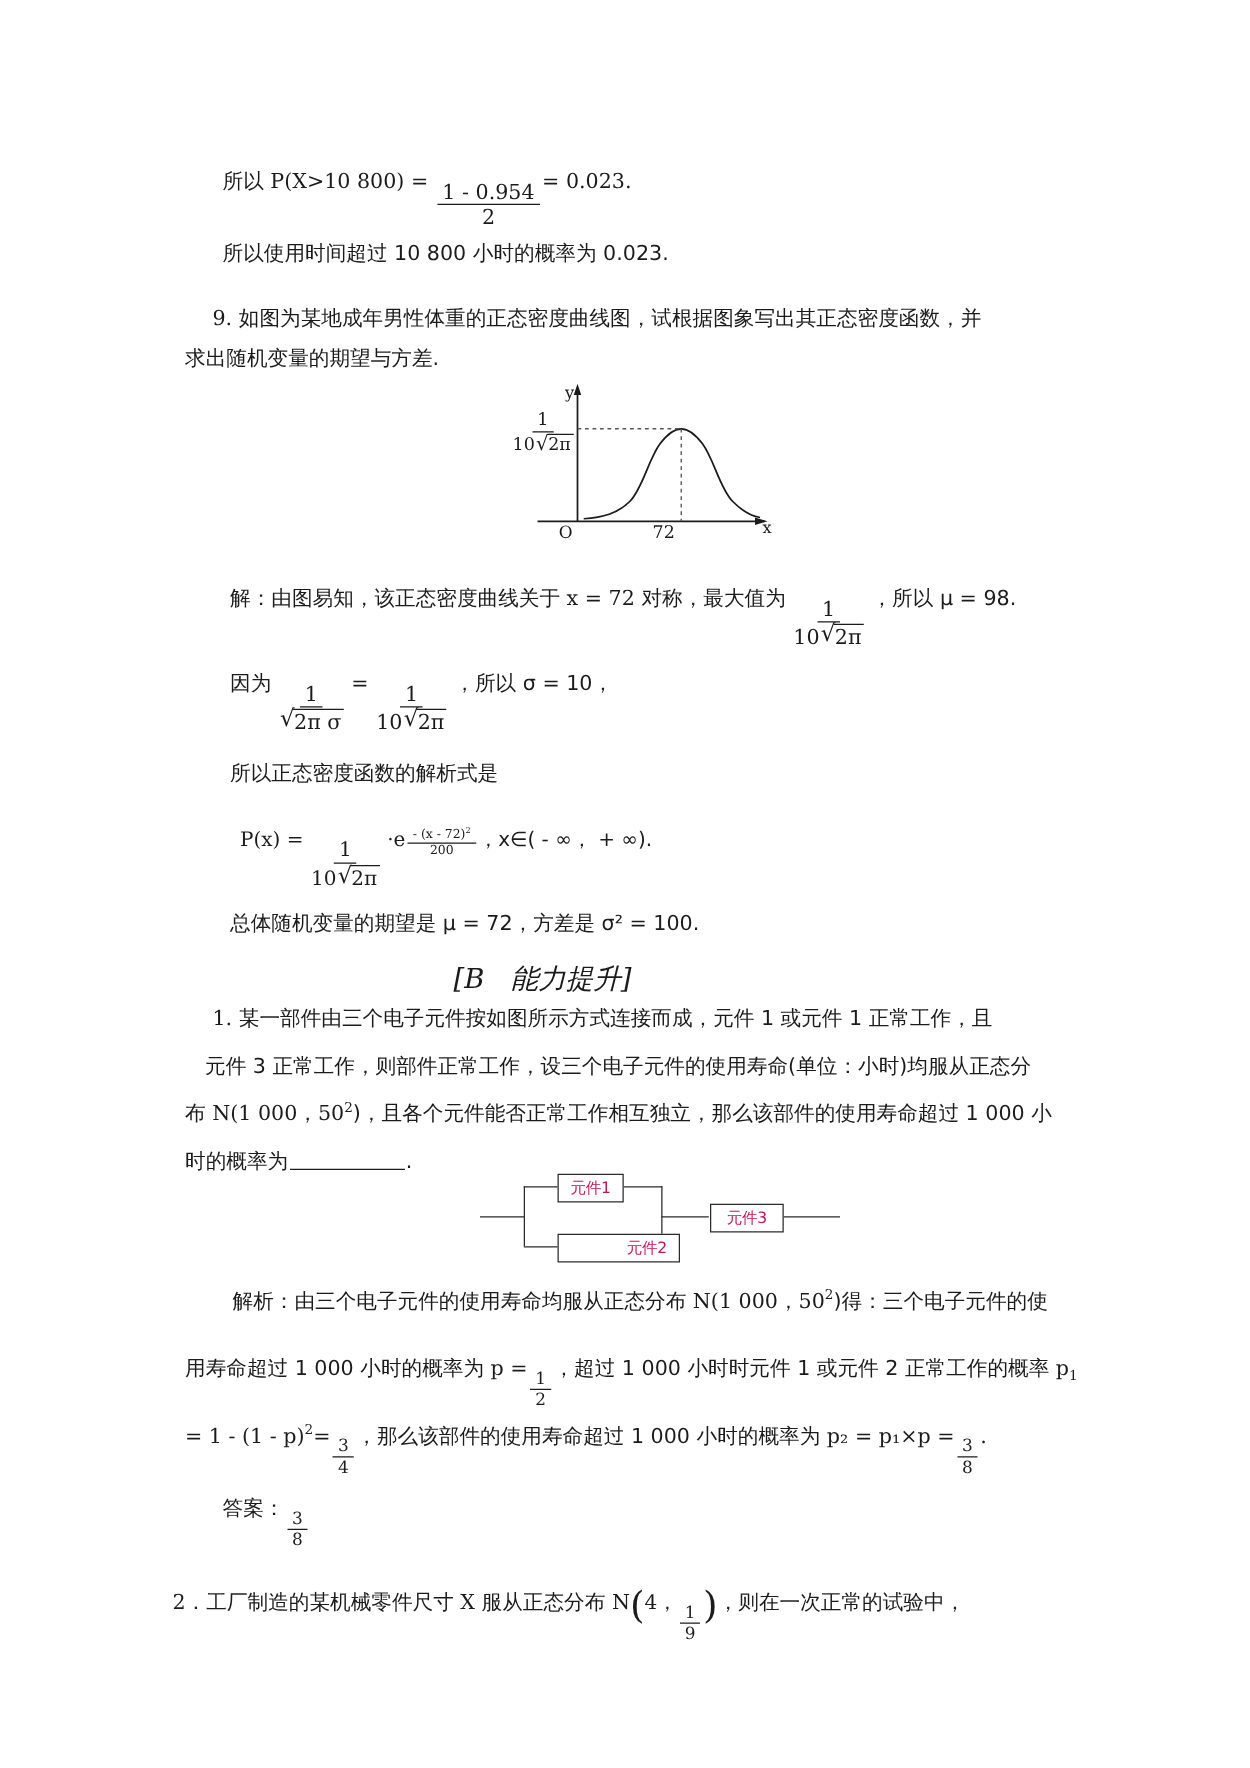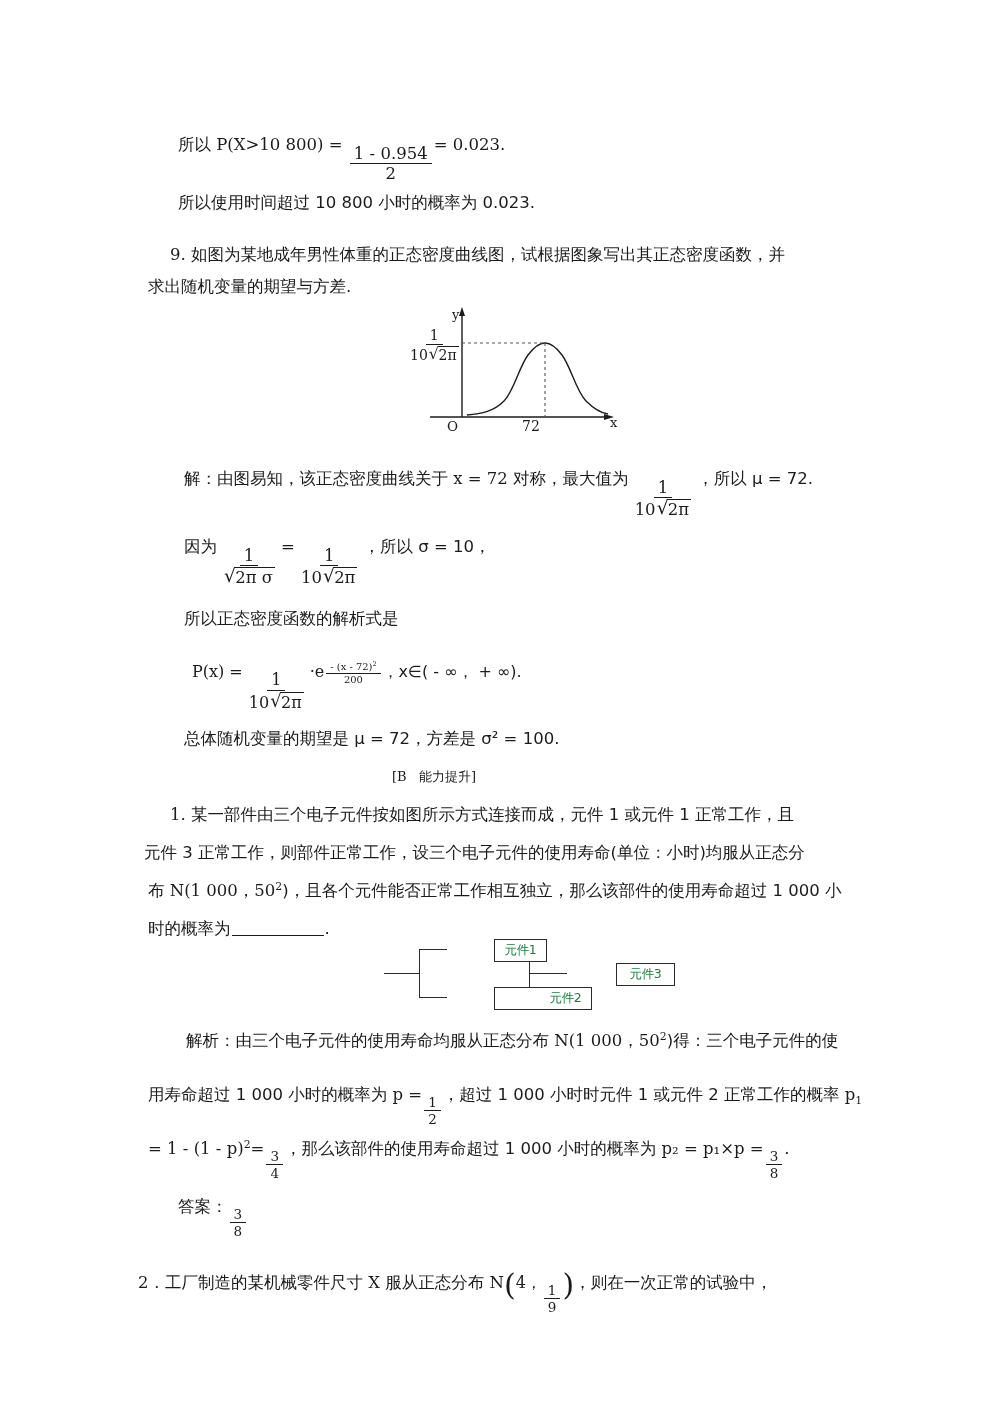--- a/index.html
+++ b/index.html
@@ -83,22 +83,23 @@
   .sup { font-size: 0.66em; vertical-align: super; font-family: "DejaVu Serif", serif; }
   .sub { font-size: 0.66em; vertical-align: sub; font-family: "DejaVu Serif", serif; }
 
   
   .row { position: absolute; white-space: nowrap; }
 
   .section-head {
     position: absolute;
     width: 868px;
     text-align: center;
-    font-size: 13px;
+    font-size: 22px;
     font-family: "DejaVu Sans", sans-serif;
+    font-style: italic;
   }
   .section-head .bracket { font-family: "DejaVu Serif", serif; }
 
   .blank-fill {
     display: inline-block;
     width: 92px;
     border-bottom: 1.4px solid #1b1b1b;
     margin: 0 1px;
     vertical-align: -2px;
   }
@@ -121,23 +122,22 @@
   }
   .cbox {
     position: absolute;
     border: 1.3px solid #2b2b2b;
     background: #fff;
     font-family: "DejaVu Sans", sans-serif;
     font-size: 12.5px;
     display: flex;
     align-items: center;
     justify-content: center;
-    color: #15803d;
+    color: #be185d;
     letter-spacing: -0.3px;
-    margin-left: 48px;
   }
   .wire {
     position: absolute;
     background: #2b2b2b;
   }
   .wire.h { height: 1.3px; }
   .wire.v { width: 1.3px; }
 </style>
 </head>
 <body>
@@ -188,21 +188,21 @@
         <span class="num">1</span>
         <span class="den"><span>10</span><span class="rad"><span class="radsign">√</span><span class="radbody">2π</span></span></span>
       </span>
     </div>
   </div>
 
   <div class="row body-text" style="left:184px; top:466px;">
     <span>解：由图易知，该正态密度曲线关于 </span><span class="ital">x = 72 对称，最大值为</span><span class="frac">
         <span class="num">1</span>
         <span class="den"><span>10</span><span class="rad"><span class="radsign">√</span><span class="radbody">2π</span></span></span>
-      </span><span>，所以 μ = 72.</span>
+      </span><span>，所以 μ = 98.</span>
   </div>
 
   <div class="row body-text" style="left:184px; top:534px;">
     <span>因为</span><span class="frac">
         <span class="num">1</span>
         <span class="den"><span class="rad"><span class="radsign">√</span><span class="radbody">2π σ</span></span></span>
       </span><span class="roman">=</span><span class="frac">
         <span class="num">1</span>
         <span class="den"><span>10</span><span class="rad"><span class="radsign">√</span><span class="radbody">2π</span></span></span>
       </span><span>，所以 σ = 10，</span>
@@ -223,21 +223,21 @@
   <div class="row body-text" style="left:184px; top:726px;">总体随机变量的期望是 μ = 72，方差是 σ² = 100.</div>
 
   <div class="section-head" style="top:768px;">
     <span class="bracket">[B</span>&nbsp;&nbsp;&nbsp;<span>能力提升</span><span class="bracket">]</span>
   </div>
 
   <div class="row body-text" style="left:170px; top:802px;">
     <span class="roman">1.</span>
     <span>某一部件由三个电子元件按如图所示方式连接而成，元件 1 或元件 1 正常工作，且</span>
   </div>
-  <div class="row body-text" style="left:144px; top:840px;text-align:right;">元件 3 正常工作，则部件正常工作，设三个电子元件的使用寿命(单位：小时)均服从正态分</div>
+  <div class="row body-text" style="left:164px; top:840px;text-align:right;">元件 3 正常工作，则部件正常工作，设三个电子元件的使用寿命(单位：小时)均服从正态分</div>
   <div class="row body-text" style="left:148px; top:878px;">
     <span>布 </span><span class="ital">N(1 000，50</span><span class="sup">2</span><span>)，且各个元件能否正常工作相互独立，那么该部件的使用寿命超过 1 000 小</span>
   </div>
   <div class="row body-text" style="left:148px; top:916px;">
     <span>时的概率为</span><span class="blank-fill"></span><span>.</span>
   </div>
 
   <div id="circuit-figure">
 
     <div class="wire h" style="left:0px; top:35px; width:36px;"></div>

